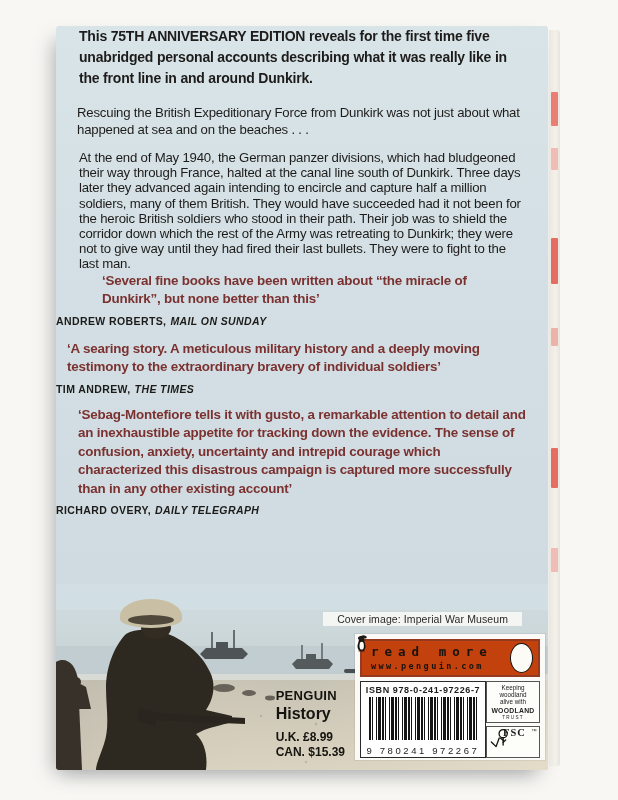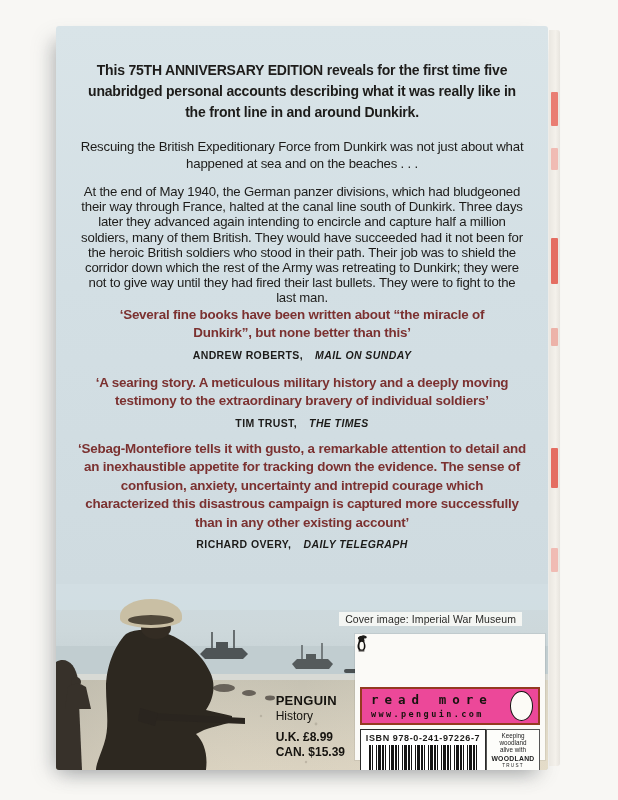--- a/index.html
+++ b/index.html
@@ -23,47 +23,47 @@
   }
   .spine i{position:absolute;left:2px;width:7px;display:block;border-radius:1px;opacity:.85;}
   .spine i:nth-child(1){top:62px;height:34px;background:#e86a5e;}
   .spine i:nth-child(2){top:118px;height:22px;background:#f0b3aa;}
   .spine i:nth-child(3){top:208px;height:46px;background:#e2574a;}
   .spine i:nth-child(4){top:298px;height:18px;background:#eba89e;}
   .spine i:nth-child(5){top:418px;height:40px;background:#e2574a;}
   .spine i:nth-child(6){top:518px;height:24px;background:#f0b3aa;}
 
   
-  .cover-text{position:relative;z-index:2;padding-top:34px;text-align:center;letter-spacing:-.2px;}
+  .cover-text{position:relative;z-index:2;text-align:left;letter-spacing:-.2px;}
   .intro{margin:0 auto;width:446px;font-weight:700;font-size:14px;line-height:21px;}
   .tagline{margin:16px auto 0;width:450px;font-size:13.2px;line-height:16.5px;}
   .synopsis{margin:12px auto 0;width:446px;font-size:13.2px;line-height:15.2px;}
   .quote{margin:0 auto;font-weight:700;font-size:13.4px;line-height:18.5px;color:#7b3130;}
   .q1{width:400px;}
   .q2{margin-top:13px;width:470px;}
   .q3{margin-top:11px;width:448px;}
   .attr{margin:6px auto 0;font-size:10.5px;font-weight:700;letter-spacing:.4px;color:#1c1b19;}
-  .attr .nm{margin-right:12px;}
+  .attr .nm{margin-right:4px;}
   .attr .pub{font-style:italic;}
 
   
   .photo{position:absolute;left:0;bottom:0;width:492px;height:186px;z-index:1;overflow:hidden;border-radius:0 0 3px 3px;}
   .photo svg{position:absolute;left:0;top:0;}
   .credit{
     position:absolute;top:28px;right:26px;font-size:10.5px;color:#2a2a28;
-    background:rgba(250,250,247,.85);padding:1px 6px;letter-spacing:.1px;
+    background:rgba(250,250,247,.85);padding:1px 14px;letter-spacing:.1px;
   }
   
   .info{
     position:absolute;top:50px;right:3px;width:190px;height:126px;
     background:#fbfaf7;box-sizing:border-box;padding:5px;box-shadow:0 0 0 1px rgba(0,0,0,.06);
   }
   .banner{
-    height:38px;background:#ec4899;border:2px solid #943a20;box-sizing:border-box;
-    display:flex;align-items:center;justify-content:space-between;padding:0 5px 0 9px;margin-top:48px;
+    height:38px;background:#c2410c;border:2px solid #943a20;box-sizing:border-box;
+    display:flex;align-items:center;justify-content:space-between;padding:0 5px 0 9px;
   }
   .banner .txt{display:flex;flex-direction:column;line-height:1;}
   .rm{font-family:"DejaVu Sans Mono",monospace;font-weight:700;font-size:12.5px;letter-spacing:6px;color:#18130f;}
   .url{font-family:"DejaVu Sans Mono",monospace;font-weight:700;font-size:8.5px;letter-spacing:2.4px;color:#18130f;margin-top:3px;}
   .oval{
     width:21px;height:28px;background:#fcfbf6;border:1.5px solid #141210;border-radius:50%;
     display:flex;align-items:center;justify-content:center;flex:none;
   }
   .lower{display:flex;margin-top:4px;height:77px;}
   .isbn-box{
@@ -89,39 +89,39 @@
   .wl-sub{font-size:4.6px;letter-spacing:1.2px;}
   .fsc-box{flex:1;position:relative;padding:1px 16px 0;}
   .fsc-tm{position:absolute;top:1px;right:2px;font-size:5.5px;}
   .fsc-label{font-family:"Liberation Serif",serif;font-weight:700;font-size:10.5px;letter-spacing:1px;line-height:9px;}
 
   
   .price{
     position:absolute;right:203px;bottom:10px;text-align:left;color:#15130f;line-height:1.25;
   }
   .price .pub{font-size:13px;font-weight:700;letter-spacing:.3px;}
-  .price .cat{font-size:12px;font-weight:400;}
+  .price .cat{font-size:16px;font-weight:700;}
   .price .uk{font-size:12px;font-weight:700;margin-top:6px;}
   .price .can{font-size:12px;font-weight:700;}
 </style>
 </head>
 <body>
 
 <div class="book">
 
   <div class="cover-text">
     <p class="intro">This 75TH ANNIVERSARY EDITION reveals for the first time five unabridged personal accounts describing what it was really like in the front line in and around Dunkirk.</p>
     <p class="tagline">Rescuing the British Expeditionary Force from Dunkirk was not just about what happened at sea and on the beaches . . .</p>
     <p class="synopsis">At the end of May 1940, the German panzer divisions, which had bludgeoned their way through France, halted at the canal line south of Dunkirk. Three days later they advanced again intending to encircle and capture half a million soldiers, many of them British. They would have succeeded had it not been for the heroic British soldiers who stood in their path. Their job was to shield the corridor down which the rest of the Army was retreating to Dunkirk; they were not to give way until they had fired their last bullets. They were to fight to the last man.</p>
 
     <p class="quote q1">‘Several fine books have been written about “the miracle of Dunkirk”, but none better than this’</p>
     <p class="attr"><span class="nm">ANDREW ROBERTS,</span><span class="pub">MAIL ON SUNDAY</span></p>
 
     <p class="quote q2">‘A searing story. A meticulous military history and a deeply moving testimony to the extraordinary bravery of individual soldiers’</p>
-    <p class="attr"><span class="nm">TIM TRUST,</span><span class="pub">THE TIMES</span></p>
+    <p class="attr"><span class="nm">TIM ANDREW,</span><span class="pub">THE TIMES</span></p>
 
     <p class="quote q3">‘Sebag-Montefiore tells it with gusto, a remarkable attention to detail and an inexhaustible appetite for tracking down the evidence. The sense of confusion, anxiety, uncertainty and intrepid courage which characterized this disastrous campaign is captured more successfully than in any other existing account’</p>
     <p class="attr"><span class="nm">RICHARD OVERY,</span><span class="pub">DAILY TELEGRAPH</span></p>
   </div>
 
   <div class="photo">
     <svg width="492" height="186" viewBox="0 0 492 186">
       <defs>
         <linearGradient id="sky" x1="0" y1="0" x2="0" y2="1">
           <stop offset="0" stop-color="#cfdbe0"></stop>

